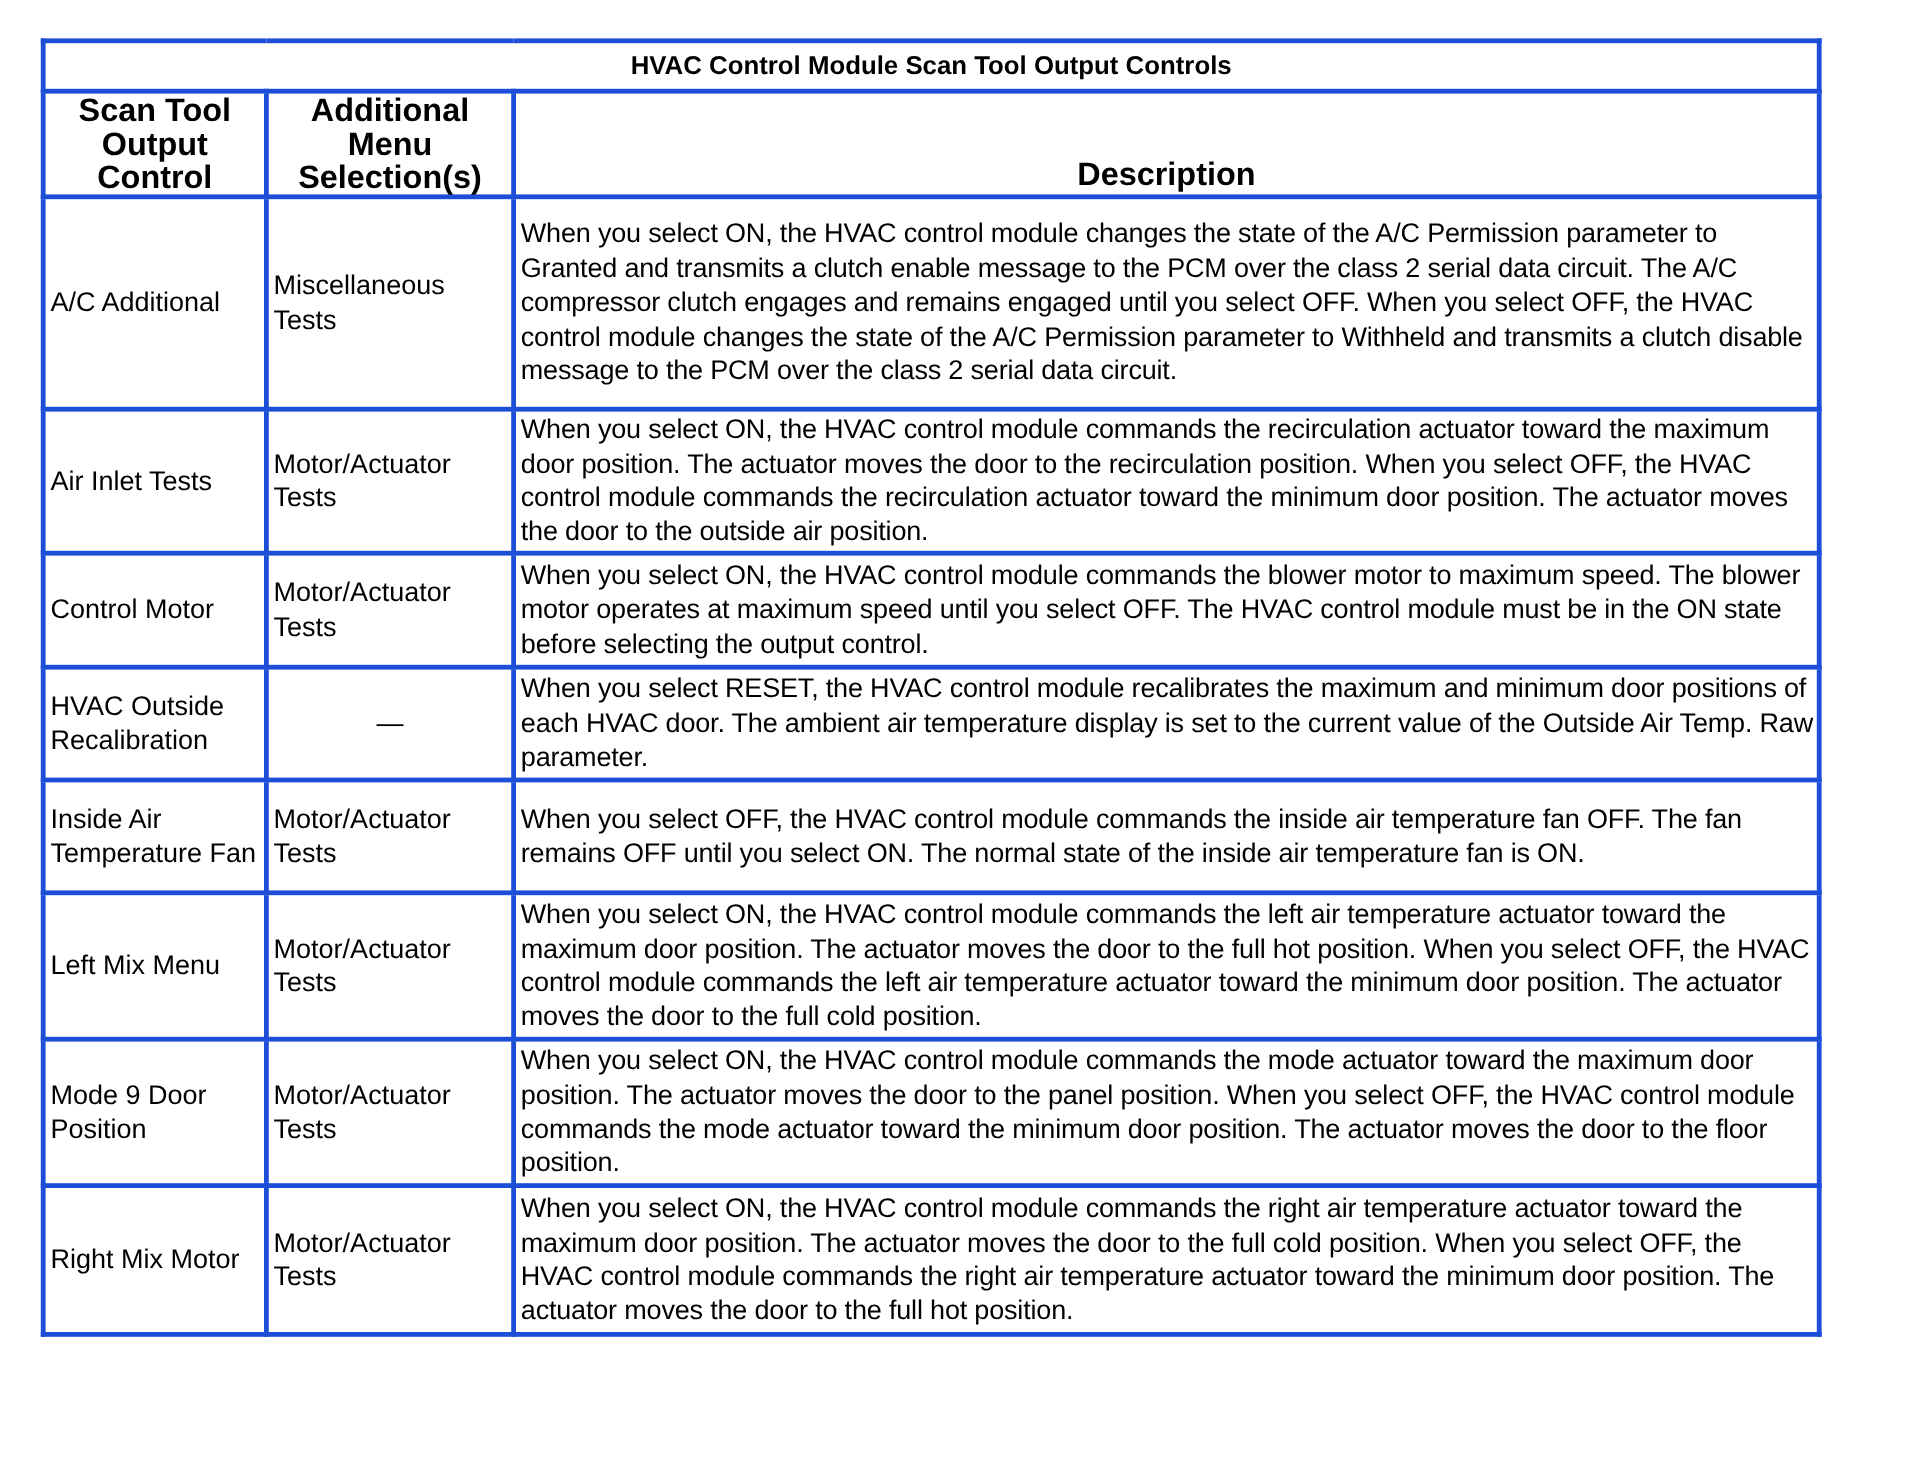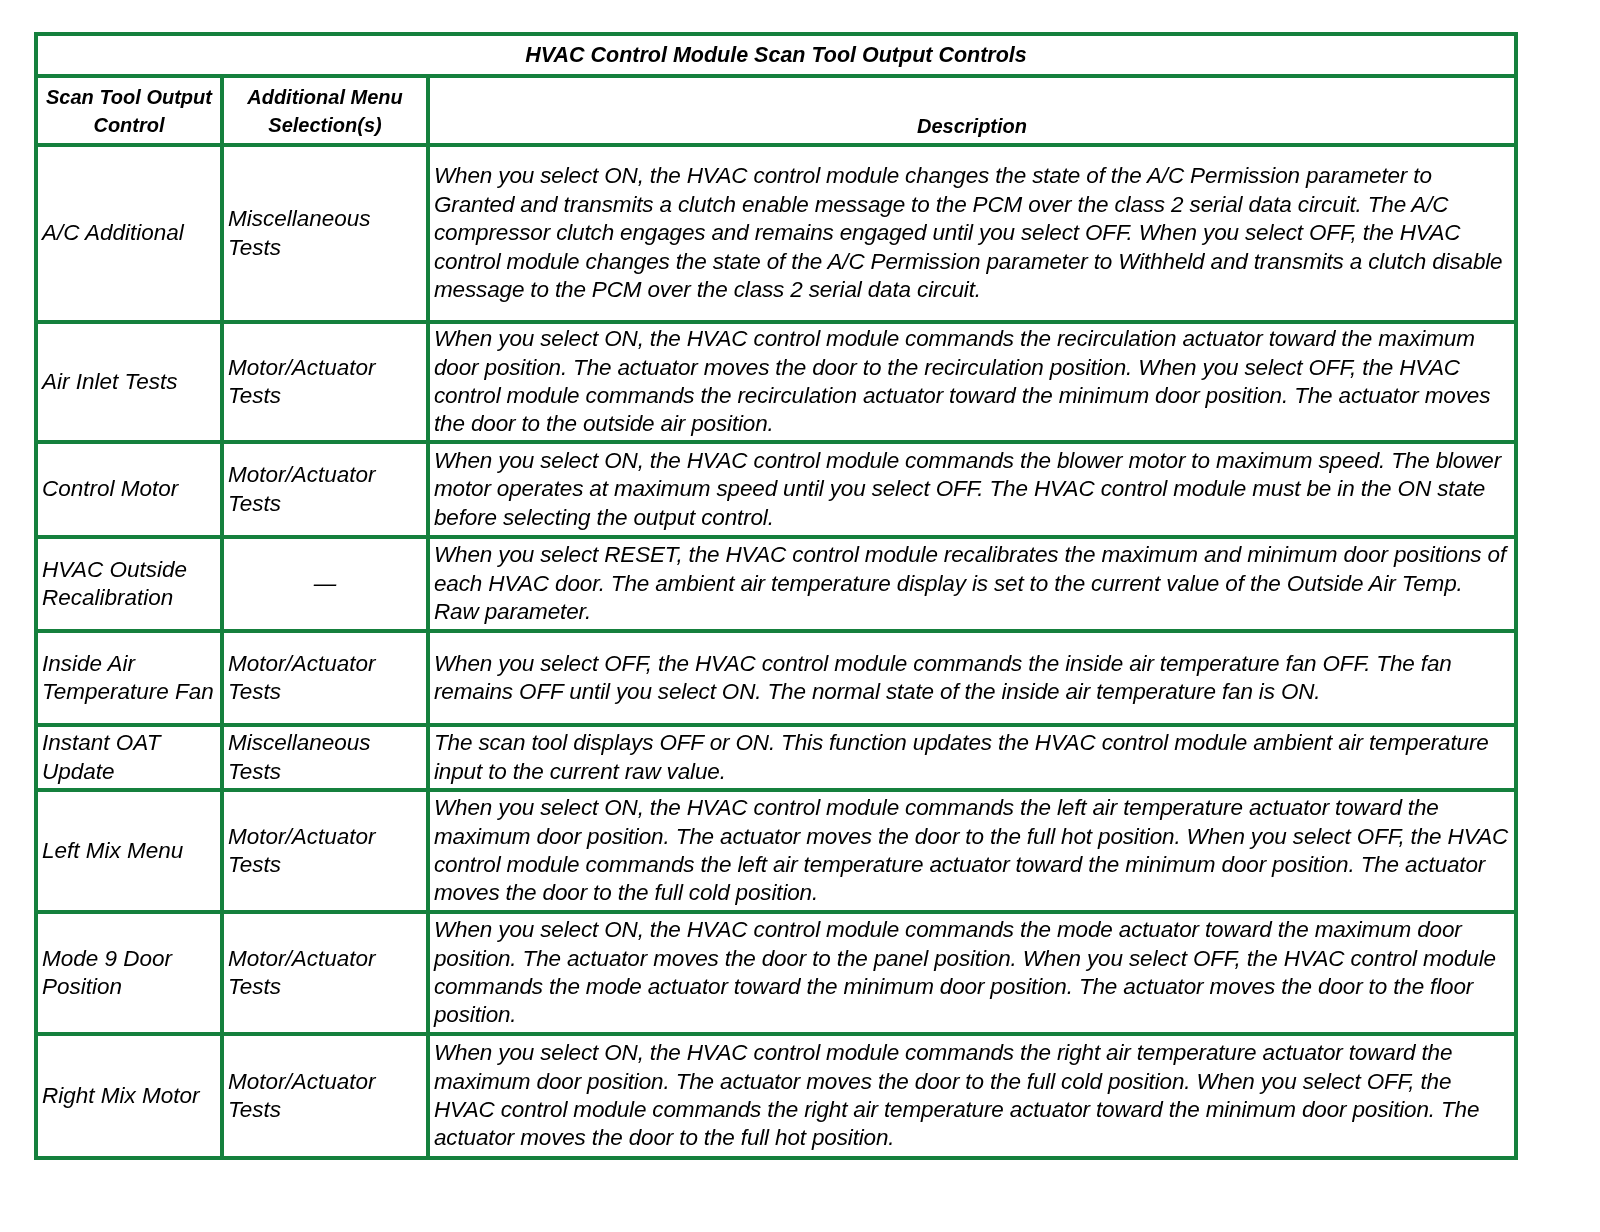--- a/index.html
+++ b/index.html
@@ -17,43 +17,42 @@
   .doc-table {
     position: absolute;
     left: 34px;
     top: 32px;
     width: 1484px;
     border-collapse: collapse;
     table-layout: fixed;
     border: 4px solid #000;
   }
   .doc-table td, .doc-table th {
-    border: 4px solid #15803d;
+    border: 4px solid #1d4ed8;
     padding: 0 0 0 4px;
     font-size: 22.5px;
     line-height: 28.4px;
     vertical-align: middle;
     text-align: left;
     font-weight: normal;
     word-wrap: break-word;
-    font-style: italic;
   }
   .doc-table th.title-cell {
     text-align: center;
     font-weight: bold;
     height: 38px;
     padding: 0;
     font-size: 21.5px;
   }
   .doc-table th.head-cell {
     text-align: center;
     font-weight: bold;
     height: 62px;
     padding: 0;
-    font-size: 20px;
+    font-size: 27px;
     line-height: 28px;
   }
   .doc-table th.head-desc {
     vertical-align: bottom;
     padding-bottom: 3px;
   }
   .col1 { width: 186px; }
   .col2 { width: 206px; }
   .col3 { width: auto; }
   .desc-cell {
@@ -113,25 +112,20 @@
     <tr class="r-recal">
       <td>HVAC Outside Recalibration</td>
       <td class="dash-cell">—</td>
       <td class="desc-cell">When you select RESET, the HVAC control module recalibrates the maximum and minimum door positions of each HVAC door. The ambient air temperature display is set to the current value of the Outside Air Temp. Raw parameter.</td>
     </tr>
     <tr class="r-fan">
       <td>Inside Air Temperature Fan</td>
       <td>Motor/Actuator Tests</td>
       <td class="desc-cell">When you select OFF, the HVAC control module commands the inside air temperature fan OFF. The fan remains OFF until you select ON. The normal state of the inside air temperature fan is ON.</td>
     </tr>
-    <tr class="r-oat">
-      <td>Instant OAT Update</td>
-      <td>Miscellaneous Tests</td>
-      <td class="desc-cell">The scan tool displays OFF or ON. This function updates the HVAC control module ambient air temperature input to the current raw value.</td>
-    </tr>
     <tr class="r-left">
       <td>Left Mix Menu</td>
       <td>Motor/Actuator Tests</td>
       <td class="desc-cell">When you select ON, the HVAC control module commands the left air temperature actuator toward the maximum door position. The actuator moves the door to the full hot position. When you select OFF, the HVAC control module commands the left air temperature actuator toward the minimum door position. The actuator moves the door to the full cold position.</td>
     </tr>
     <tr class="r-mode">
       <td>Mode 9 Door Position</td>
       <td>Motor/Actuator Tests</td>
       <td class="desc-cell">When you select ON, the HVAC control module commands the mode actuator toward the maximum door position. The actuator moves the door to the panel position. When you select OFF, the HVAC control module commands the mode actuator toward the minimum door position. The actuator moves the door to the floor position.</td>
     </tr>

